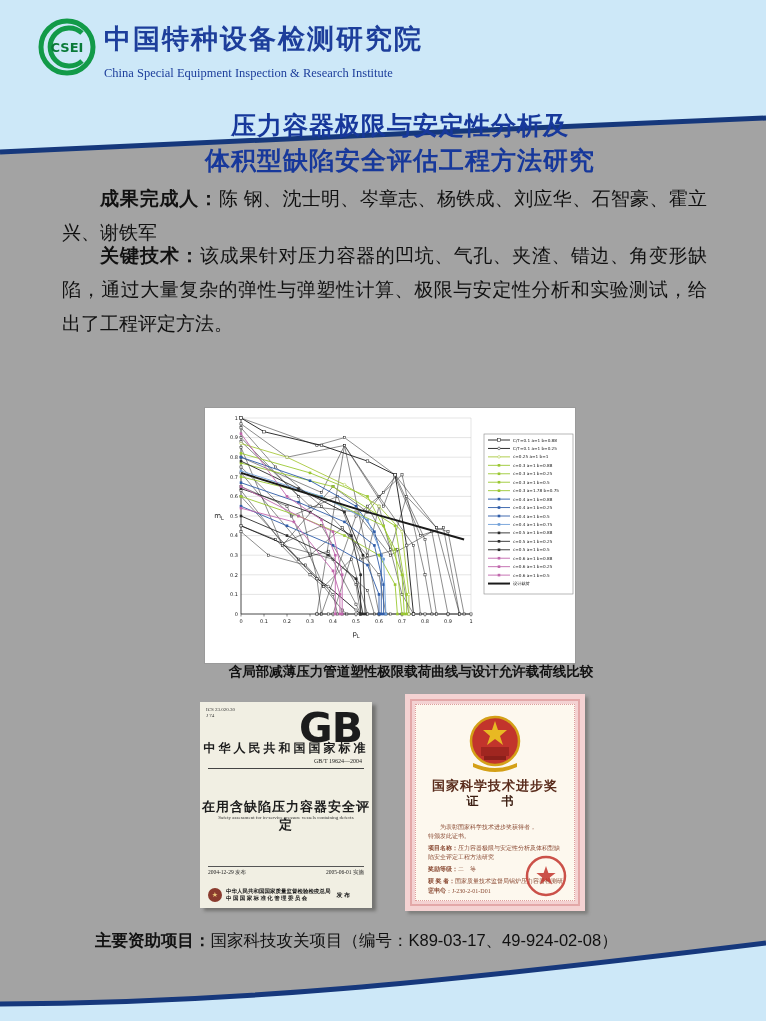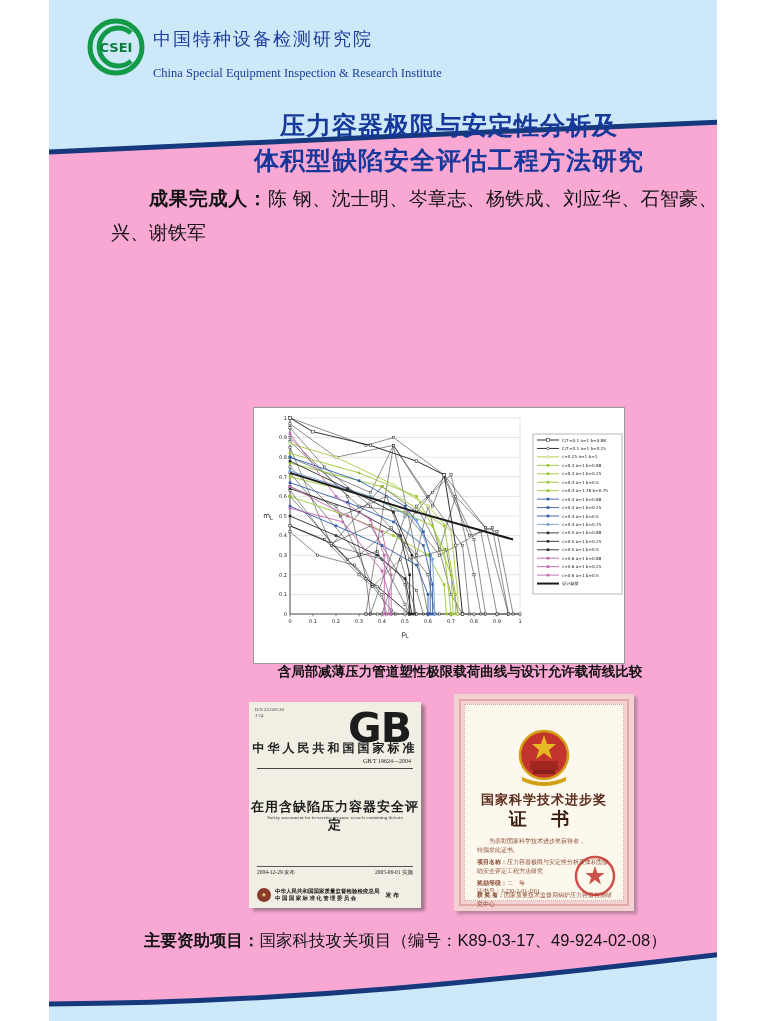--- a/index.html
+++ b/index.html
@@ -1,23 +1,23 @@
 <!DOCTYPE html>
 <html><head>
 <meta charset="utf-8">
 <style>
   html,body{margin:0;padding:0;background:#fff;}
-  .page{position:relative;width:668px;height:1021px;margin:0 auto;background:#f9a8d4;overflow:hidden;
+  .page{position:relative;width:766px;height:1021px;margin:0 auto;background:#a3a3a3;overflow:hidden;
         font-family:"Liberation Sans","DejaVu Sans",sans-serif;color:#111;}
   svg text{font-family:"DejaVu Sans",sans-serif;}
   .hdr-svg{position:absolute;top:0;left:0;}
   .ftr-svg{position:absolute;bottom:0;left:0;}
   .logo{position:absolute;left:36px;top:16px;width:62px;height:62px;}
   .inst{position:absolute;left:104px;top:24px;}
-  .inst-cn{font-size:18px;font-weight:normal;color:#1d3e9b;letter-spacing:2px;line-height:30px;}
+  .inst-cn{font-size:27px;font-weight:bold;color:#1d3e9b;letter-spacing:2px;line-height:30px;}
   .inst-en{font-size:12.5px;color:#1d3e9b;font-family:"Liberation Serif","DejaVu Serif",serif;margin-top:12px;}
   .title-block{position:absolute;top:108px;left:17px;width:766px;text-align:center;
                font-size:25px;font-weight:bold;color:#17389b;line-height:35px;letter-spacing:1px;}
   .body-p{position:absolute;left:62px;width:645px;font-size:19px;line-height:34px;
           text-align:justify;text-indent:2em;margin:0;}
   .body-p b{letter-spacing:0.5px;}
   .p1{top:182px;}
   .p2{top:239px;}
   .p3{top:315px;}
   .chart-box{position:absolute;left:204px;top:407px;width:370px;height:255px;background:#fff;
@@ -43,25 +43,25 @@
   .gb-issuer{position:absolute;left:8px;right:8px;bottom:6px;display:flex;align-items:center;gap:4px;}
   .gb-emblem{width:14px;height:14px;border-radius:50%;background:#8a3b2e;flex:0 0 auto;
              display:flex;align-items:center;justify-content:center;color:#e9c87a;font-size:7px;}
   .gb-issuer-lines{font-size:5.5px;line-height:7px;color:#1c1c1c;font-weight:bold;white-space:nowrap;}
   .gb-issue-label{font-size:6px;font-weight:bold;color:#1c1c1c;margin-left:2px;}
   
   .cert{position:absolute;left:405px;top:694px;width:180px;height:217px;background:#f4d2d2;
         box-shadow:3px 3px 3px rgba(60,60,55,0.35);}
   .cert-frame{position:absolute;inset:5px;border:2px solid #e3a8a8;}
   .cert-frame2{position:absolute;inset:10px;border:1px dotted #dd9e9e;background:#fdf8ee;}
-  .cert-inner{position:absolute;inset:11px;font-family:"Liberation Serif","DejaVu Serif",serif;margin-top:14px;}
+  .cert-inner{position:absolute;inset:11px;font-family:"Liberation Serif","DejaVu Serif",serif;}
   .cert-emblem{position:absolute;left:50%;top:8px;transform:translateX(-50%);width:56px;height:60px;}
   .cert-award{position:absolute;top:72px;left:0;width:100%;text-align:center;font-size:13px;
               font-weight:bold;color:#5a2c1c;letter-spacing:1px;}
-  .cert-title{position:absolute;top:88px;left:0;width:100%;text-align:center;font-size:18px;
+  .cert-title{position:absolute;top:88px;left:0;width:100%;text-align:center;font-size:12px;
               font-weight:bold;color:#3a1c10;letter-spacing:10px;}
   .cert-body{position:absolute;top:118px;left:12px;right:10px;font-size:6px;line-height:9px;
              color:#8a4a33;}
   .cert-body .ind{text-indent:2em;}
   .cert-field{margin-top:3px;}
   .cert-no{position:absolute;bottom:4px;left:12px;font-size:6px;color:#8a4a33;}
   .cert-seal{position:absolute;right:6px;bottom:2px;width:44px;height:44px;}
   .footer-p{position:absolute;left:62px;top:925px;width:645px;font-size:16.5px;line-height:30px;
             text-indent:2em;margin:0;}
 </style>
@@ -86,20 +86,21 @@
     <div class="inst-en">China Special Equipment Inspection &amp; Research Institute</div>
   </div>
 
   <div class="title-block">
     <div>压力容器极限与安定性分析及</div>
     <div>体积型缺陷安全评估工程方法研究</div>
   </div>
 
   <p class="body-p p1"><b>成果完成人：</b><span>陈 钢、沈士明、岑章志、杨铁成、刘应华、石智豪、霍立兴、谢铁军</span></p>
 
+  <p class="body-p p2"><b>关键技术：</b><span>该成果针对压力容器的凹坑、气孔、夹渣、错边、角变形缺陷，通过大量复杂的弹性与弹塑性计算、极限与安定性分析和实验测试，给出了工程评定方法。</span></p>
 
 
   <div class="chart-box">
     <svg id="chart-svg" width="370" height="255" viewBox="0 0 370 255">
         <line x1="36" y1="206" x2="266" y2="206" stroke="#333" stroke-width="0.9"></line>
         <text x="33" y="207.8" text-anchor="end" font-size="5" fill="#222">0</text>
         <line x1="36" y1="186.4" x2="266" y2="186.4" stroke="#c8c8c8" stroke-width="0.5"></line>
         <text x="33" y="188.20000000000002" text-anchor="end" font-size="5" fill="#222">0.1</text>
         <line x1="36" y1="166.8" x2="266" y2="166.8" stroke="#c8c8c8" stroke-width="0.5"></line>
         <text x="33" y="168.60000000000002" text-anchor="end" font-size="5" fill="#222">0.2</text>

